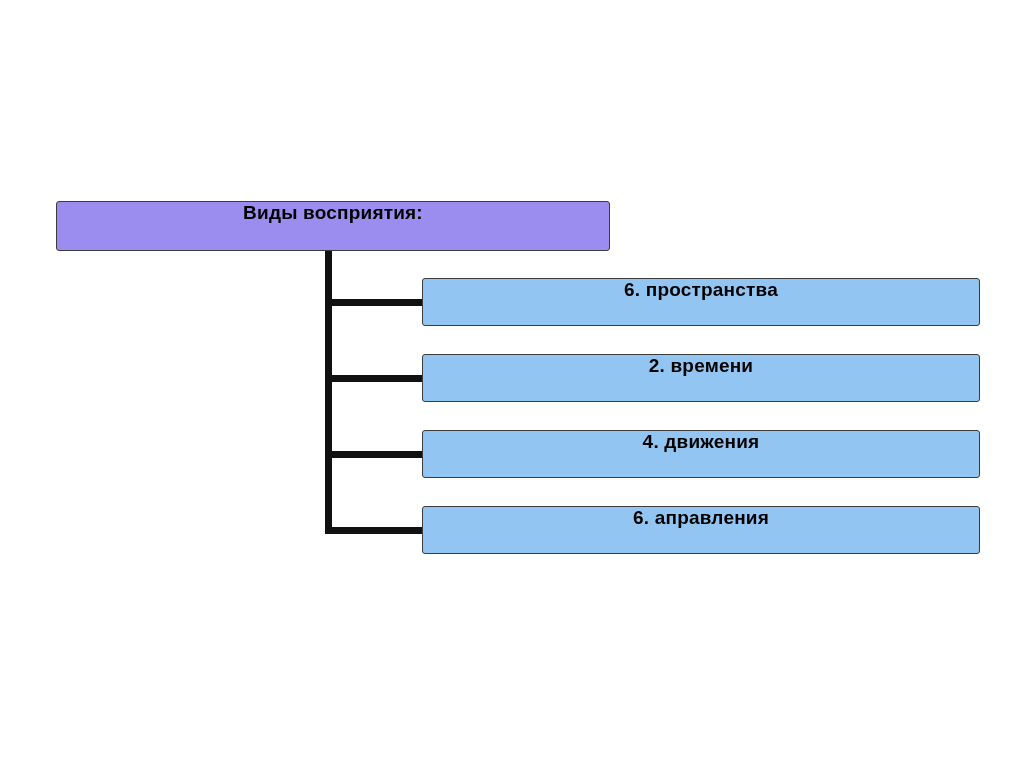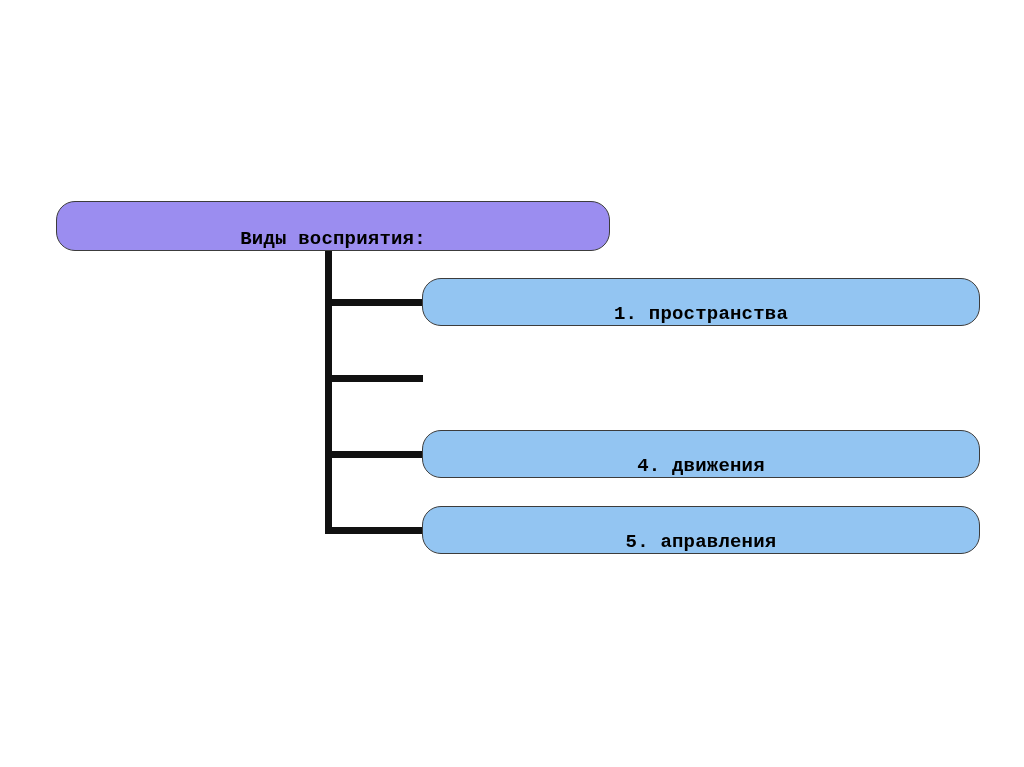--- a/index.html
+++ b/index.html
@@ -17,29 +17,28 @@
   #diagram {
     position: absolute;
     left: 0;
     top: 0;
     width: 1024px;
     height: 767px;
   }
   .node {
     position: absolute;
     box-sizing: border-box;
-    border-radius: 19px;
+    border-radius: 3px;
     border: 1px solid #3c3c3c;
     display: flex;
-    align-items: flex-end;
+    align-items: flex-start;
     justify-content: center;
     font-weight: bold;
     color: #000000;
     letter-spacing: 0.2px;
-    font-family: Liberation Mono, monospace;
   }
   .root-node {
     left: 56px;
     top: 201px;
     width: 554px;
     height: 50px;
     background: #9b8df0;
     font-size: 19px;
   }
   .child-node {
@@ -83,25 +82,28 @@
   <div class="connector branch branch-1"></div>
   <div class="connector branch branch-2"></div>
   <div class="connector branch branch-3"></div>
   <div class="connector branch branch-4"></div>
 
   <div class="node root-node">
     <span>Виды восприятия:</span>
   </div>
 
   <div class="node child-node child-1">
-    <span>1. пространства</span>
+    <span>6. пространства</span>
   </div>
 
+  <div class="node child-node child-2">
+    <span>2. времени</span>
+  </div>
 
   <div class="node child-node child-3">
     <span>4. движения</span>
   </div>
 
   <div class="node child-node child-4">
-    <span>5. аправления</span>
+    <span>6. аправления</span>
   </div>
 
 </div>
 
 </body></html>

